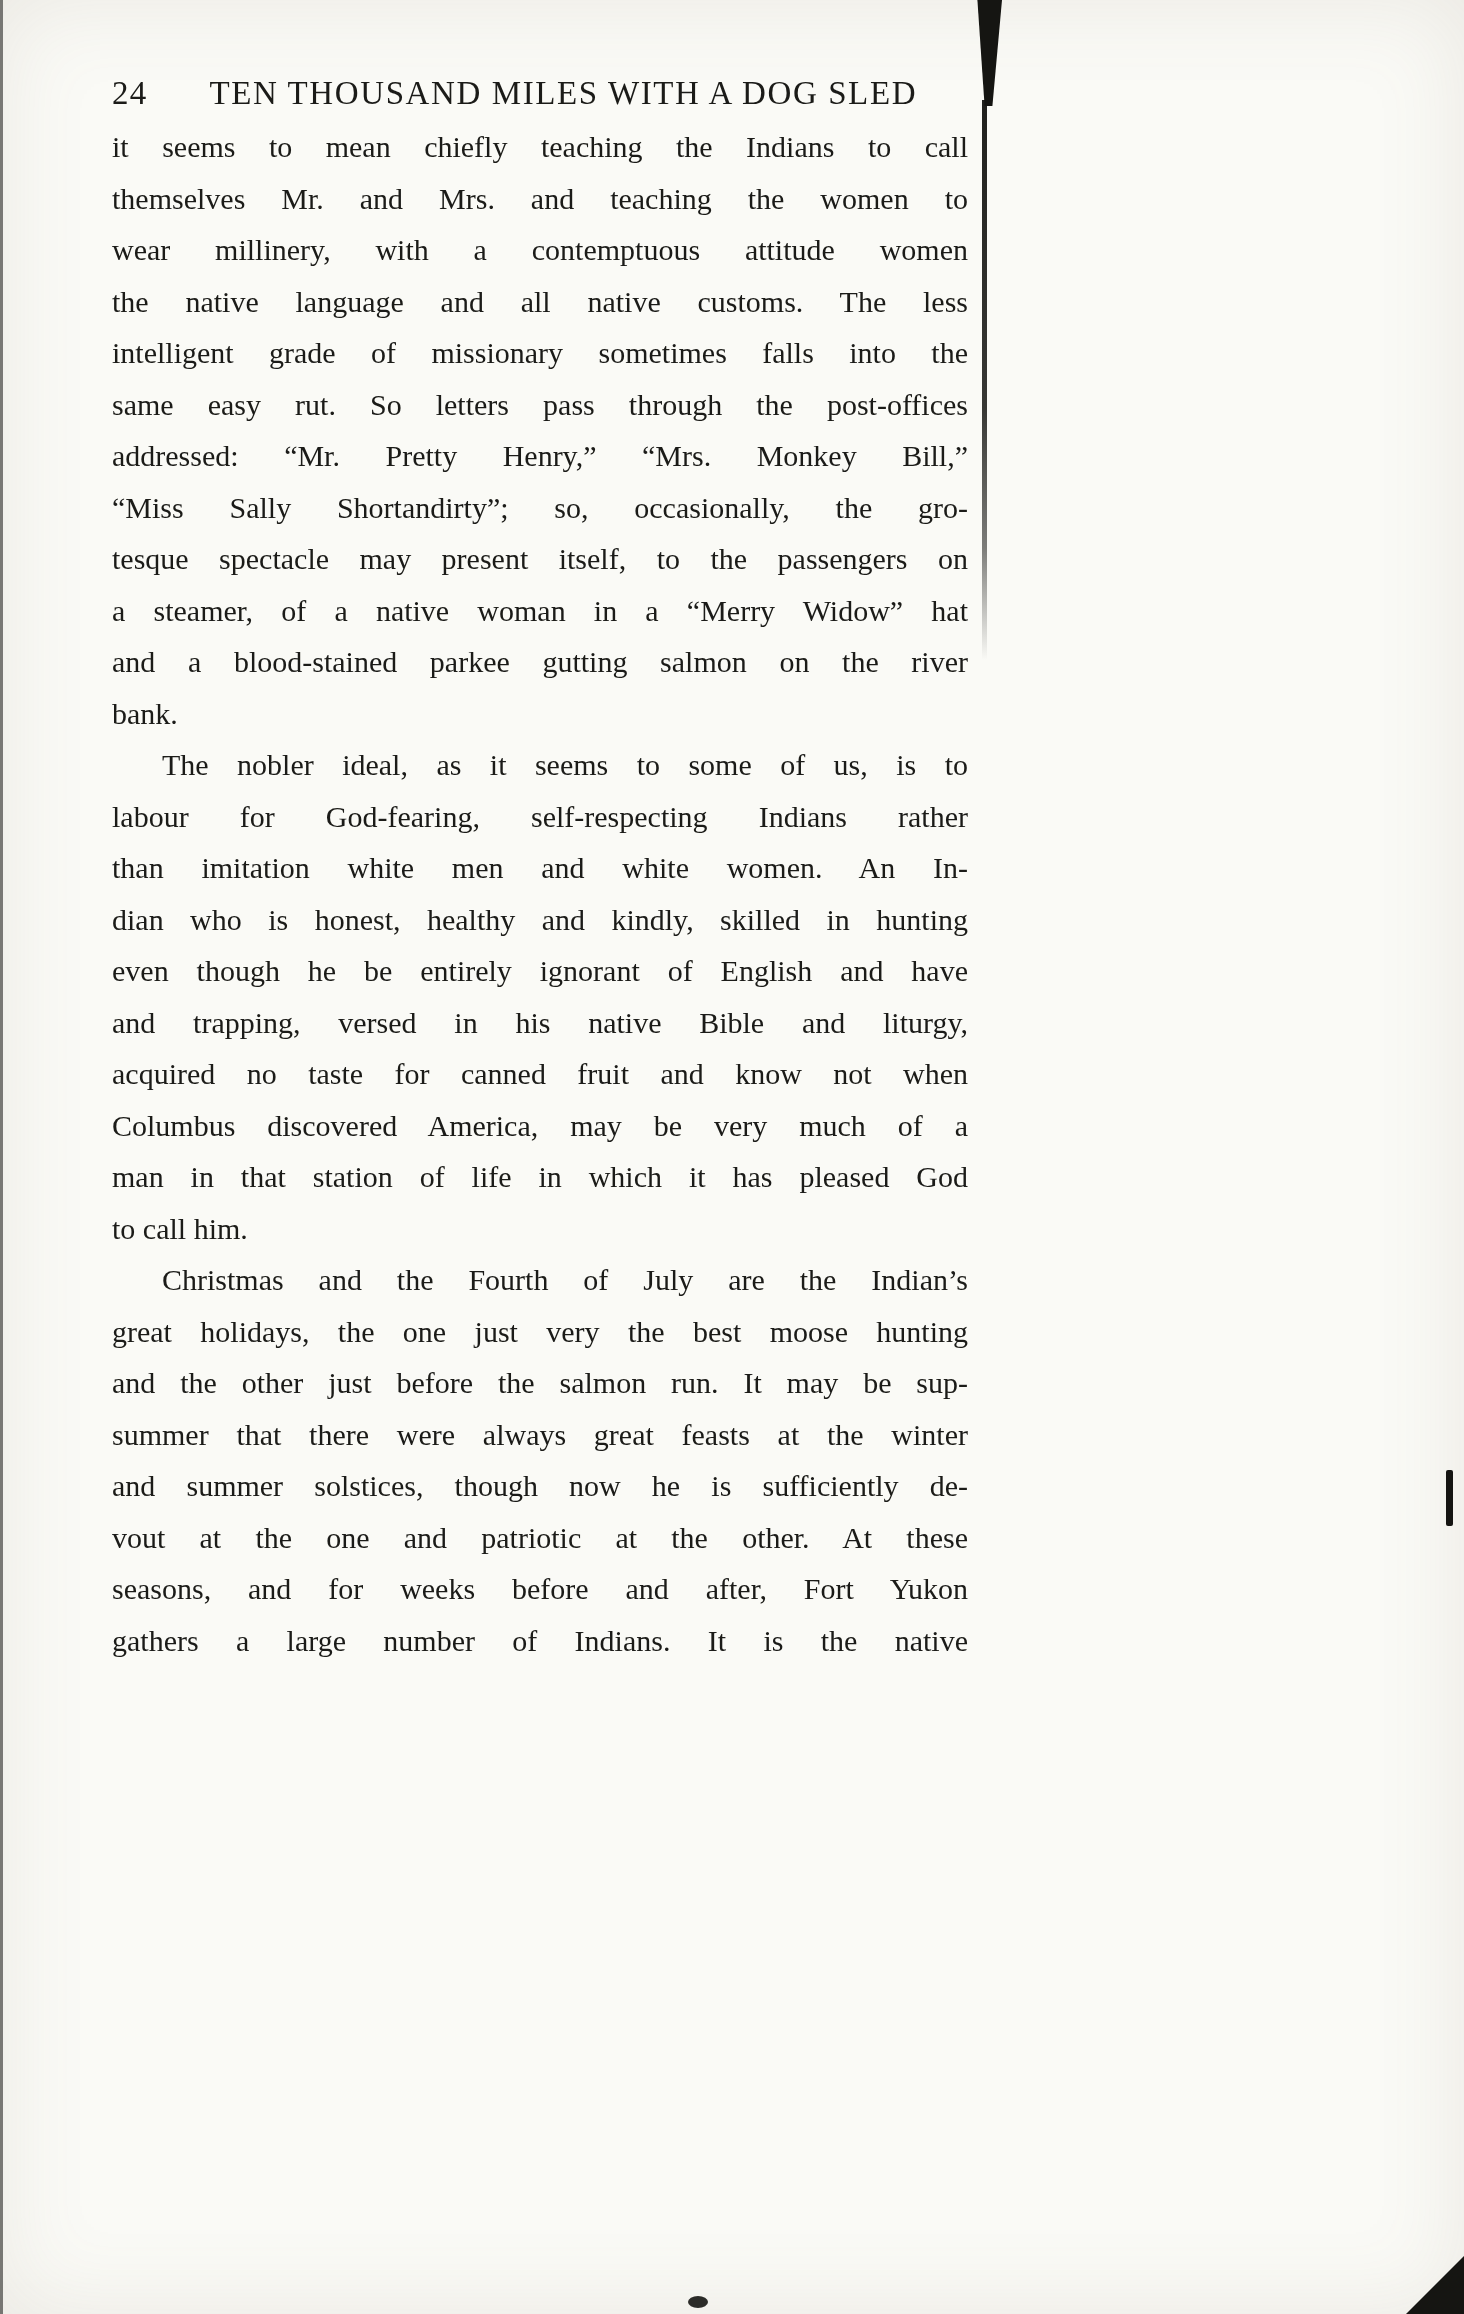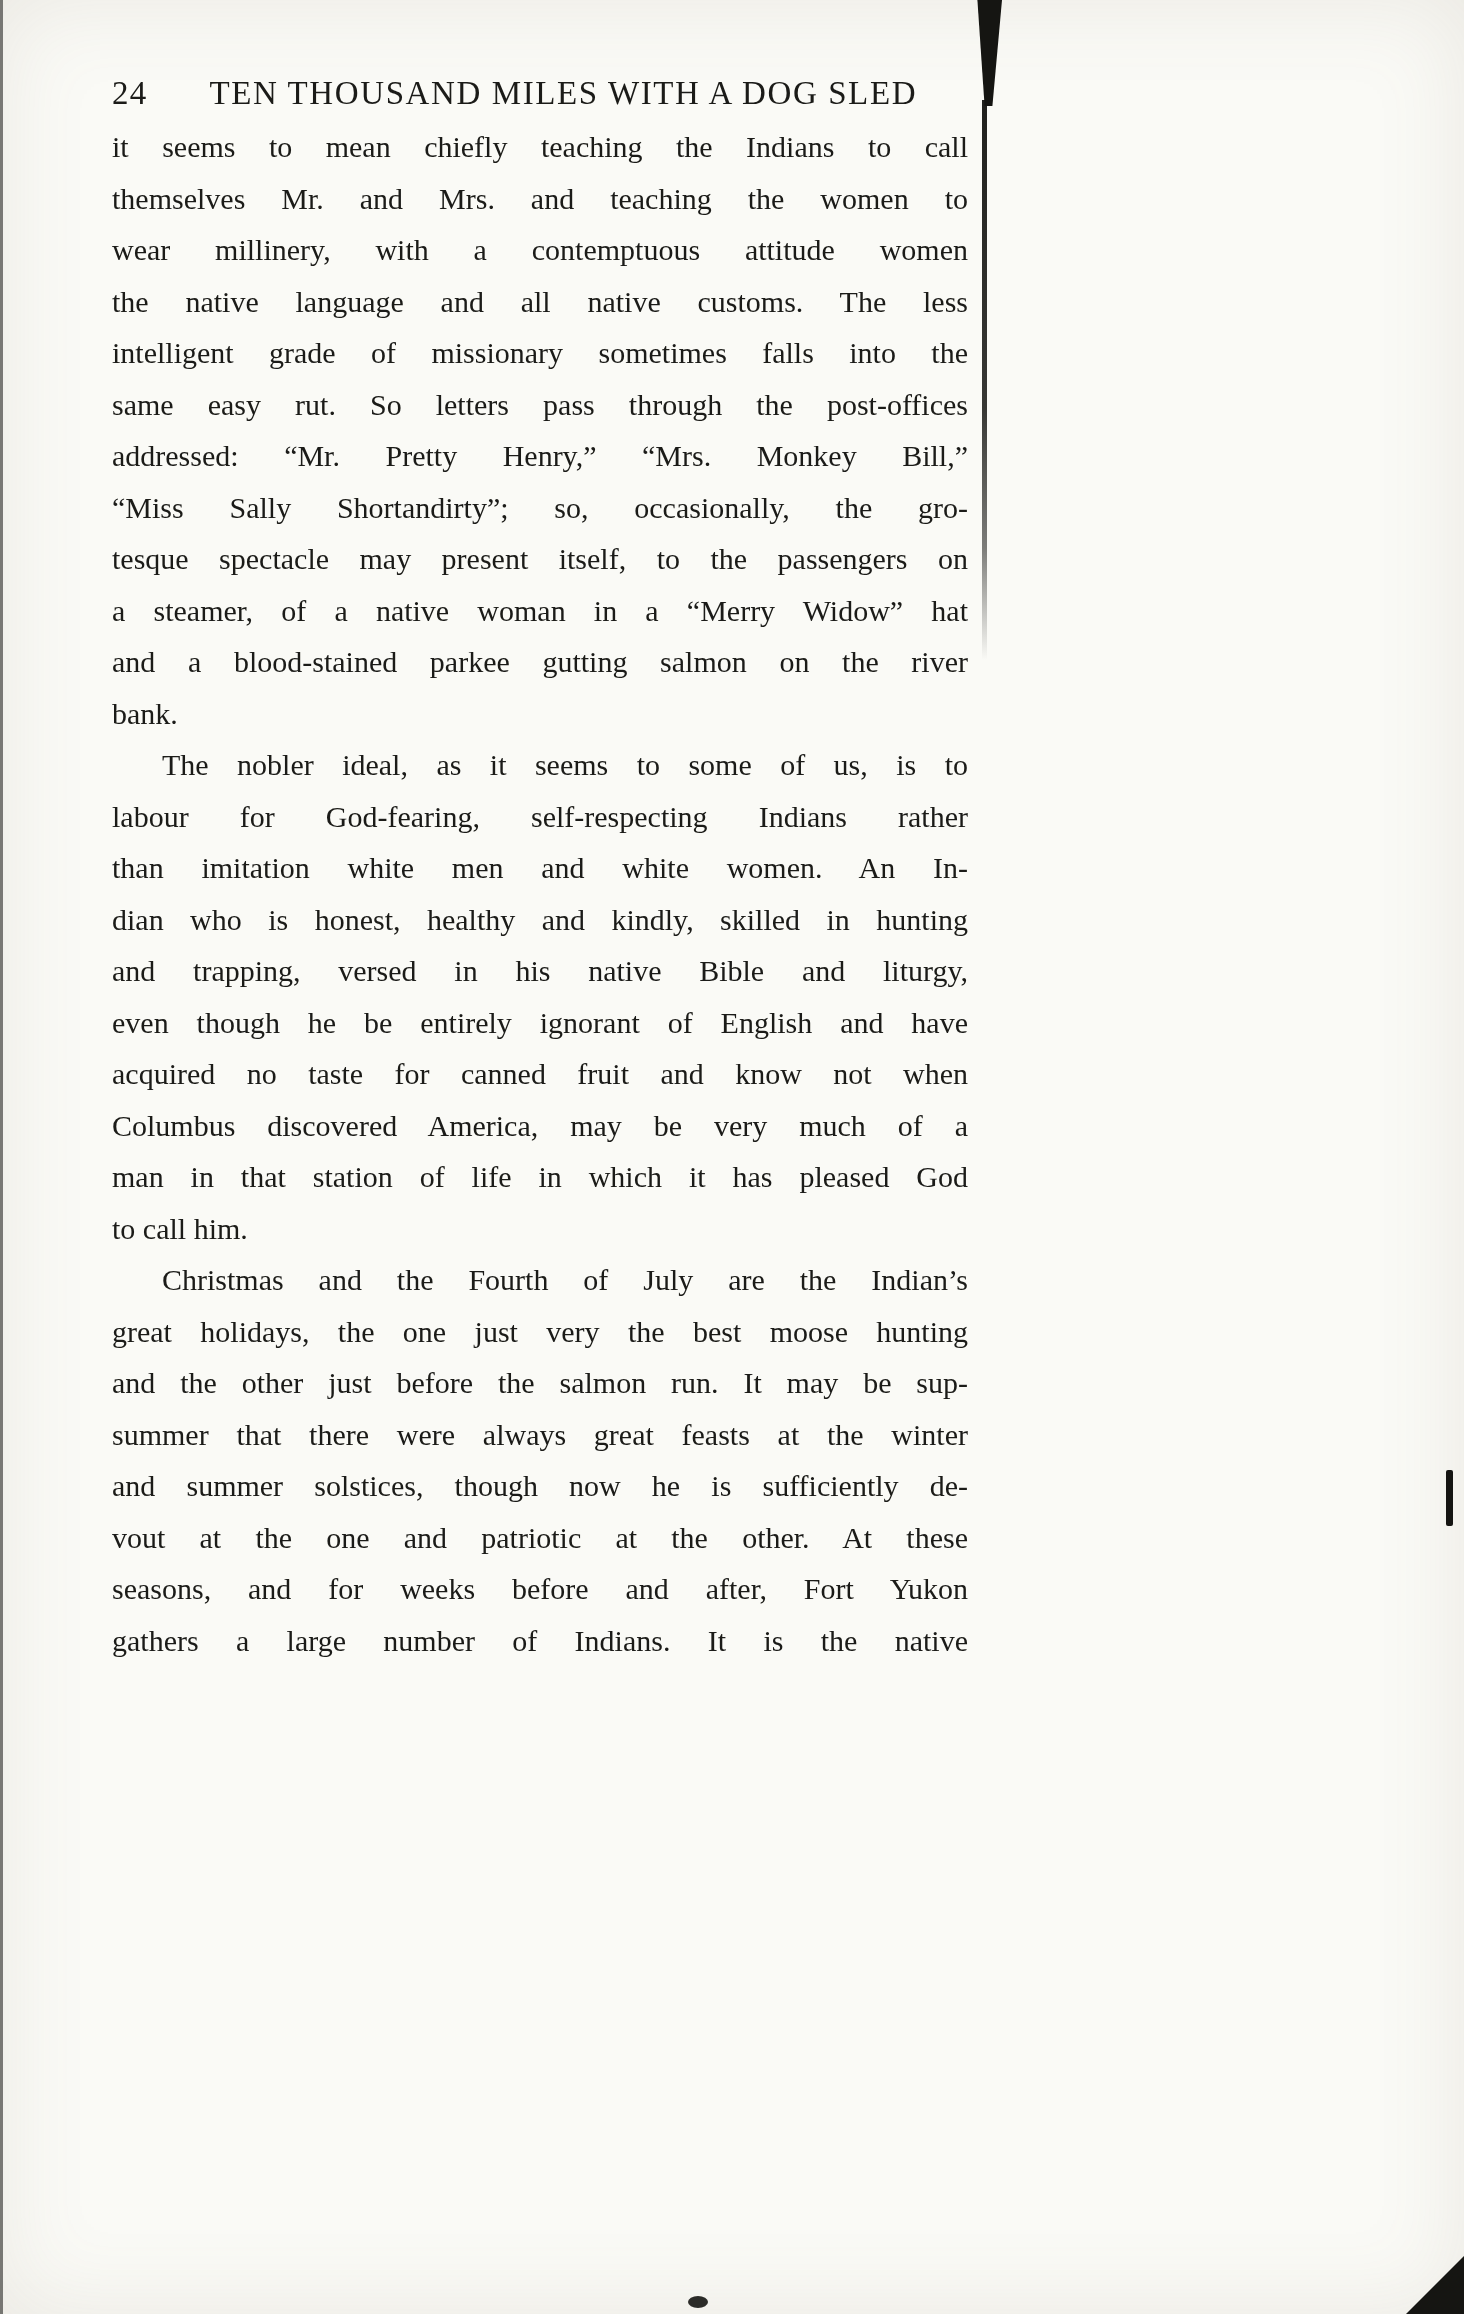--- a/index.html
+++ b/index.html
@@ -102,22 +102,22 @@
         <div class="line">tesque spectacle may present itself, to the passengers on</div>
         <div class="line">a steamer, of a native woman in a “Merry Widow” hat</div>
         <div class="line">and a blood-stained parkee gutting salmon on the river</div>
         <div class="line flush">bank.</div>
       </div>
       <div class="para">
         <div class="line indent">The nobler ideal, as it seems to some of us, is to</div>
         <div class="line">labour for God-fearing, self-respecting Indians rather</div>
         <div class="line">than imitation white men and white women.  An In-</div>
         <div class="line">dian who is honest, healthy and kindly, skilled in hunting</div>
+        <div class="line">even though he be entirely ignorant of English and have</div>
         <div class="line">and trapping, versed in his native Bible and liturgy,</div>
-        <div class="line">even though he be entirely ignorant of English and have</div>
         <div class="line">acquired no taste for canned fruit and know not when</div>
         <div class="line">Columbus discovered America, may be very much of a</div>
         <div class="line">man in that station of life in which it has pleased God</div>
         <div class="line flush">to call him.</div>
       </div>
       <div class="para">
         <div class="line indent">Christmas and the Fourth of July are the Indian’s</div>
         <div class="line">great holidays, the one just very the best moose hunting</div>
         <div class="line">and the other just before the salmon run.  It may be sup-</div>
         <div class="line">summer that there were always great feasts at the winter</div>

